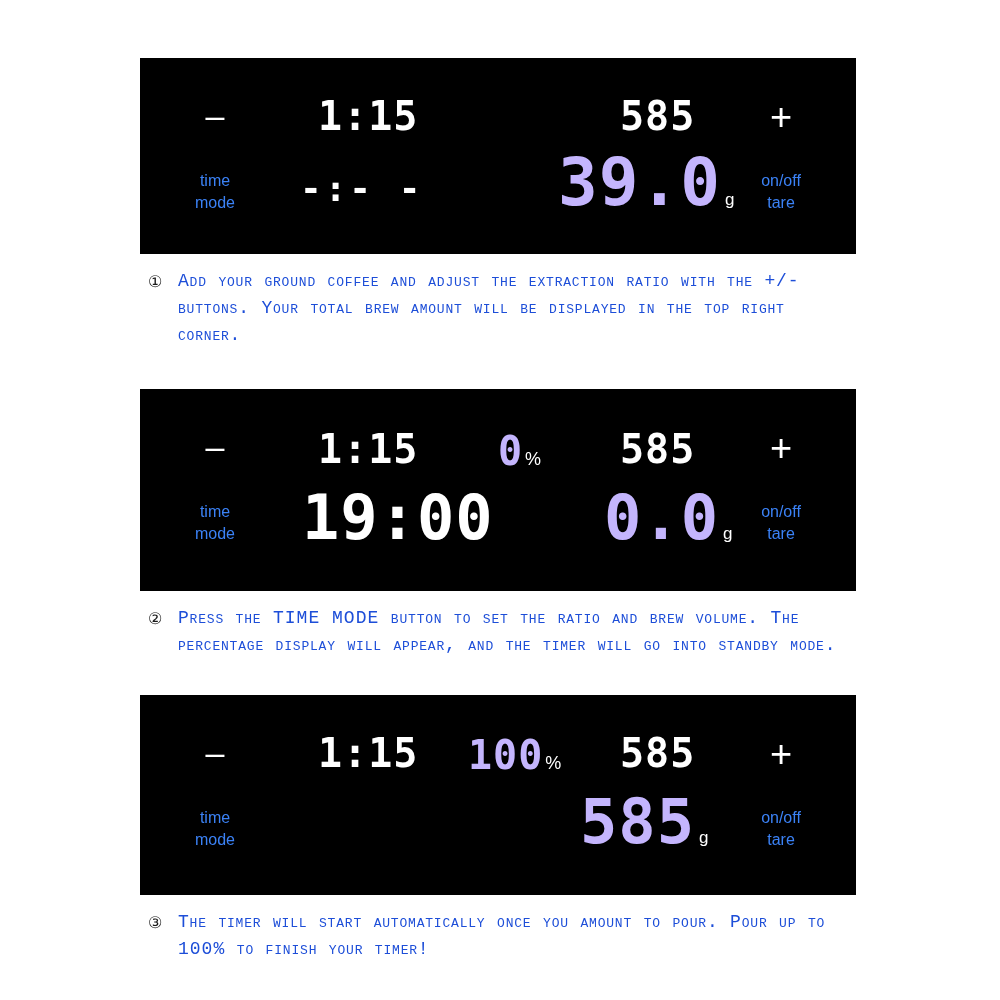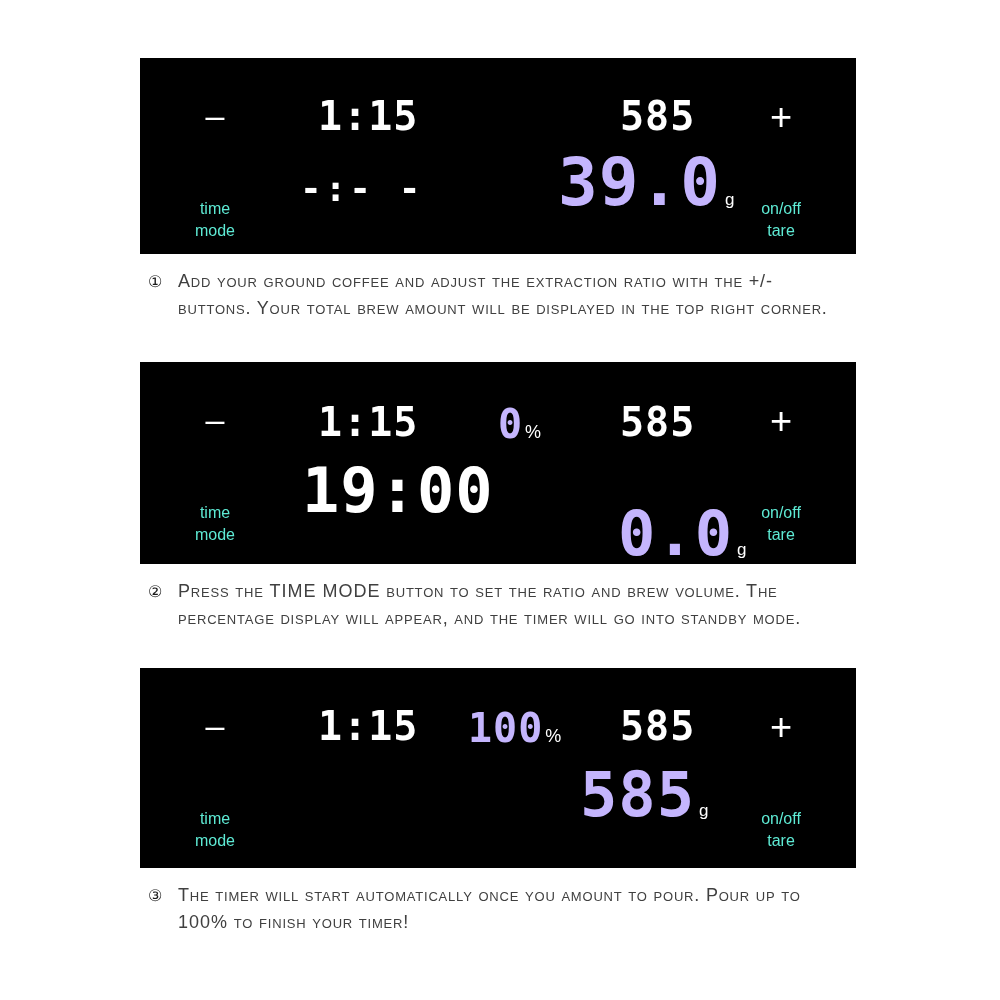--- a/index.html
+++ b/index.html
@@ -58,23 +58,22 @@
     line-height: 1;
     color: #ffffff;
   }
   .sign.plus { font-size: 38px; font-weight: 300; }
   .btn-label {
     position: absolute;
     left: 0; right: 0;
     top: 112px;
     font-size: 16px;
     line-height: 1.35;
-    color: #5eead4;
+    color: #3b82f6;
     font-family: "Liberation Sans", sans-serif;
-    margin-top: 28px;
   }
 
   .col-mid {
     flex: 1;
     height: 100%;
     position: relative;
   }
 
   
   .seg {
@@ -115,21 +114,21 @@
   .p1-time-top   { left: 28px;  top: 38px; }
   .p1-total-top  { left: 330px; top: 38px; }
   .p1-time-main  { left: 10px;  top: 110px; font-size: 36px; }
   .p1-weight     { left: 268px; top: 92px; }
 
   
   .p2-time-top   { left: 28px;  top: 40px; }
   .p2-pct-top    { left: 208px; top: 42px; }
   .p2-total-top  { left: 330px; top: 40px; }
   .p2-time-main  { left: 12px;  top: 98px; }
-  .p2-weight     { left: 328px; top: 98px; margin-top: 43px; }
+  .p2-weight     { left: 314px; top: 98px; }
 
   
   .p3-time-top   { left: 28px;  top: 38px; }
   .p3-pct-top    { left: 178px; top: 40px; }
   .p3-total-top  { left: 330px; top: 38px; }
   .p3-time-main  { left: 12px;  top: 96px; }
   .p3-weight     { left: 290px; top: 96px; }
 
   
   .dashes {
@@ -148,24 +147,24 @@
   }
   .step-num {
     width: 30px;
     flex: 0 0 30px;
     font-size: 16px;
     color: #1a1a1a;
     line-height: 28px;
     font-family: "Liberation Serif", serif;
   }
   .cap-text {
-    font-family: Liberation Sans, sans-serif;
+    font-family: Liberation Mono, monospace;
     font-size: 18px;
     line-height: 27px;
-    color: #404040;
+    color: #1d4ed8;
     letter-spacing: 0.8px;
     font-variant: small-caps;
     max-width: 672px;
   }
   .cap-text .big {
     font-size: 18px;
     letter-spacing: 1px;
   }
   .gap-1 { height: 40px; }
   .gap-2 { height: 36px; }

